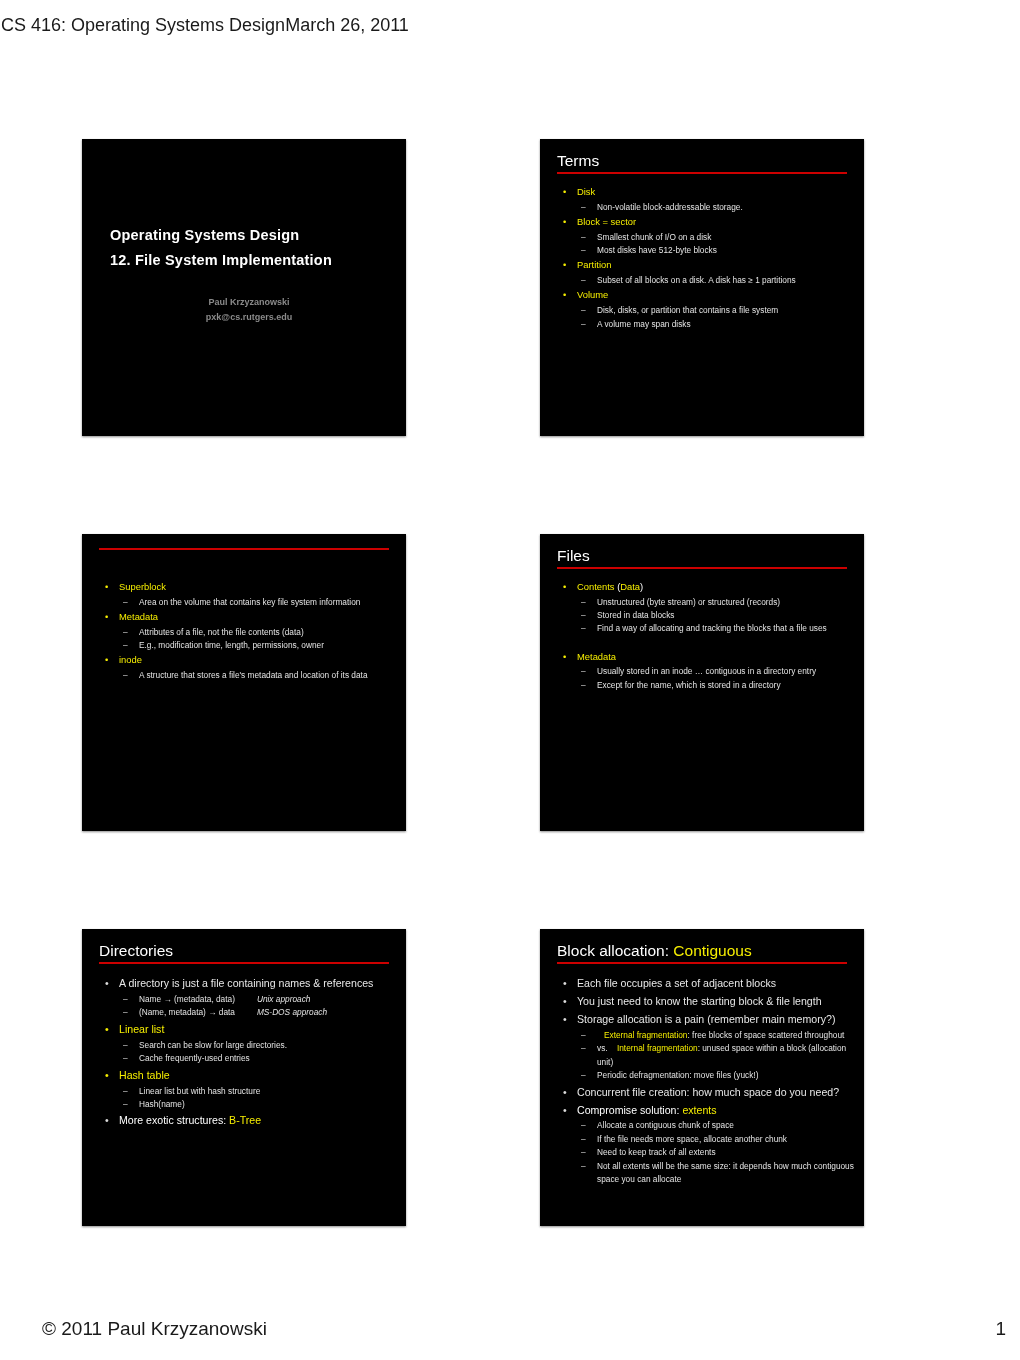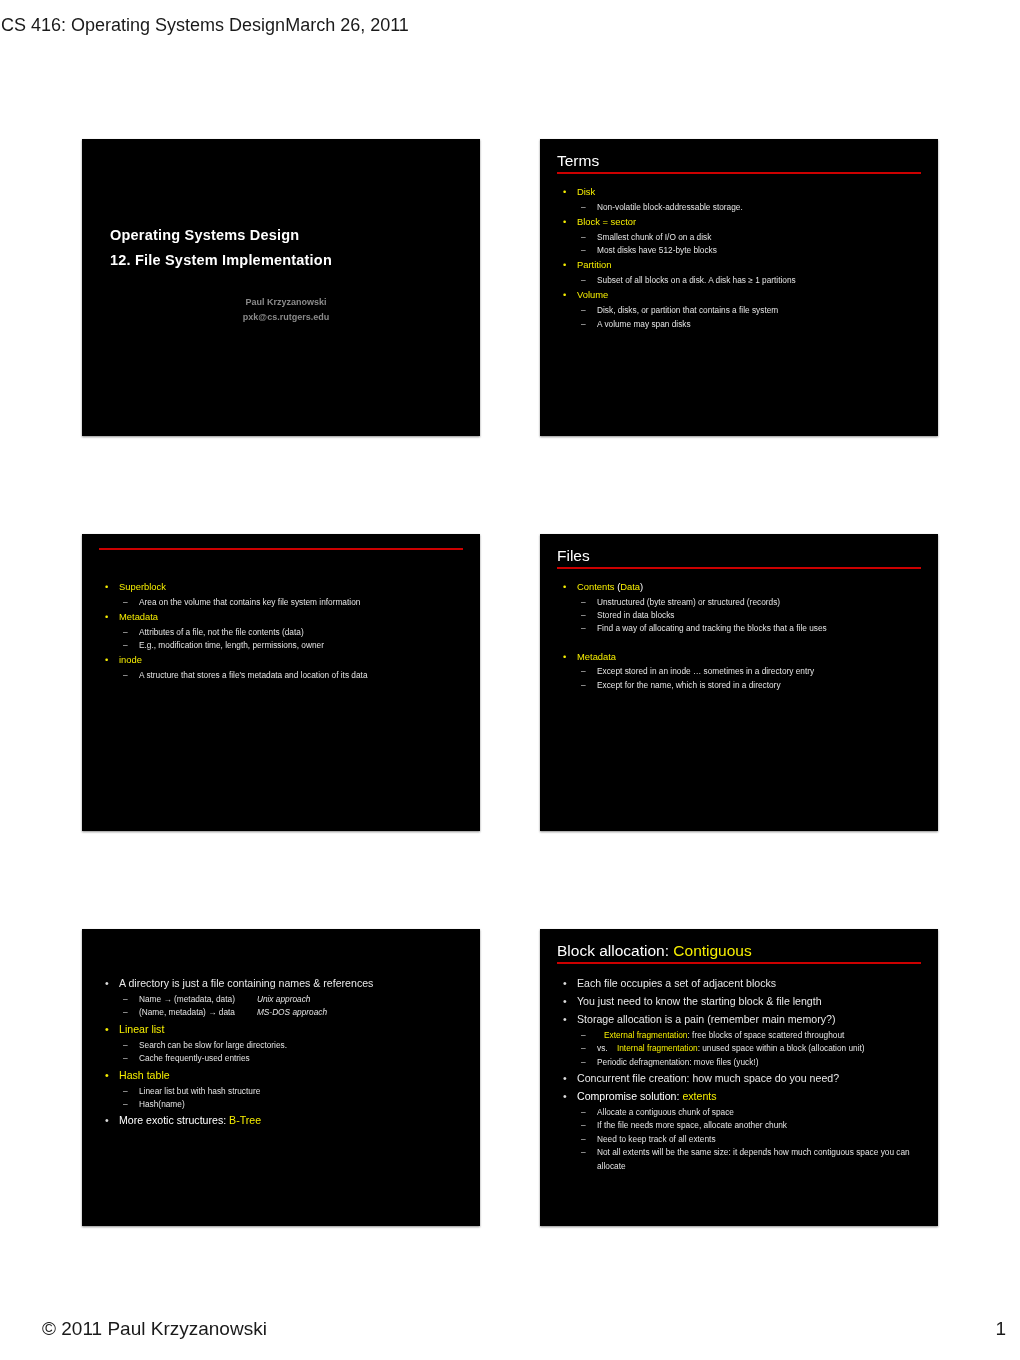--- a/index.html
+++ b/index.html
@@ -47,21 +47,21 @@
     position: absolute;
     top: 139px;
     left: 82px;
     width: 856px;
     display: grid;
     grid-template-columns: 398px 398px;
     grid-column-gap: 60px;
     grid-row-gap: 98px;
   }
   .slide {
-    width: 398px;
+    width: 324px;
     height: 297px;
     background: #000000;
     box-sizing: border-box;
     position: relative;
     overflow: hidden;
     box-shadow: 0 1px 2px rgba(0,0,0,0.45);
   }
 
   
   .title-slide-body {
@@ -280,29 +280,33 @@
             <li class="b2"><span class="dash">–</span><span>Unstructured (byte stream) or structured (records)</span></li>
             <li class="b2"><span class="dash">–</span><span>Stored in data blocks</span></li>
             <li class="b2"><span class="dash">–</span><span>Find a way of allocating and tracking the blocks that a file uses</span></li>
           </ul>
         </li>
         <li class="spacer"></li>
         <li class="b1">
           <span class="dot y">•</span>
           <span class="txt">Metadata</span>
           <ul class="lvl2">
-            <li class="b2"><span class="dash">–</span><span>Except stored in an inode … sometimes in a directory entry</span></li>
+            <li class="b2"><span class="dash">–</span><span>Usually stored in an inode … contiguous in a directory entry</span></li>
             <li class="b2"><span class="dash">–</span><span>Except for the name, which is stored in a directory</span></li>
           </ul>
         </li>
       </ul>
     </div>
   </div>
 
   <div class="slide">
+    <div class="slide-head">
+      <div class="slide-title">Directories</div>
+      <div class="slide-rule"></div>
+    </div>
     <div class="slide-body">
       <ul class="lvl1">
         <li class="b1 big plain">
           <span class="dot w">•</span>
           <span class="txt">A directory is just a file containing names &amp; references</span>
           <ul class="lvl2">
             <li class="b2"><span class="dash">–</span><span>Name → (metadata, data)</span><span class="gap"></span><span class="ital">Unix approach</span></li>
             <li class="b2"><span class="dash">–</span><span>(Name, metadata) → data</span><span class="gap"></span><span class="ital">MS-DOS approach</span></li>
           </ul>
         </li>

